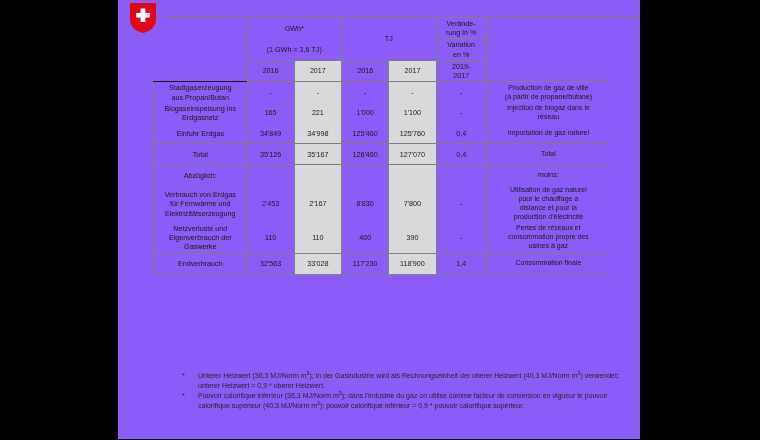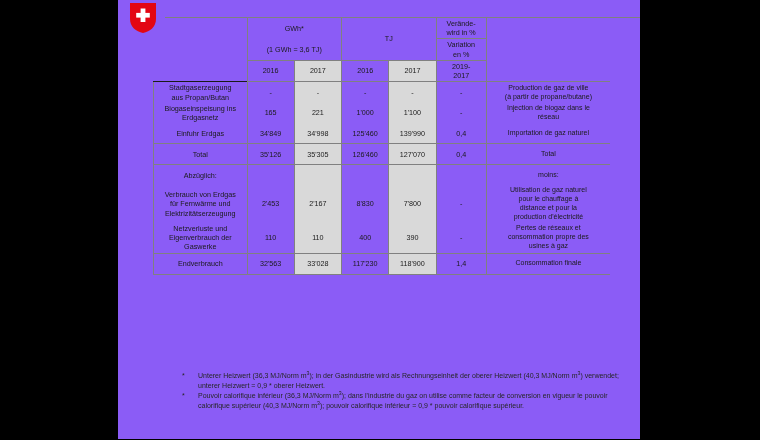--- a/index.html
+++ b/index.html
@@ -92,21 +92,21 @@
         <col class="c-fr">
     </colgroup>
     <tbody>
 
       <tr>
         <td class="hdr-blank" rowspan="3"></td>
         <td colspan="2" class="nbb tall">GWh*</td>
         <td colspan="2" rowspan="2" class="tall">TJ</td>
         <td>
           <span>Verände-</span><br>
-          <span>wird in %</span>
+          <span>rung in %</span>
         </td>
         <td rowspan="3" class="noright"></td>
       </tr>
 
       <tr>
         <td colspan="2" class="nbt tall">(1 GWh = 3,6 TJ)</td>
         <td>
           <span>Variation</span><br>
           <span>en %</span>
         </td>
@@ -153,29 +153,29 @@
           <span>Injection de biogaz dans le</span><br>
           <span>réseau</span>
         </td>
       </tr>
 
       <tr>
         <td class="lbl nbt tall">Einfuhr Erdgas</td>
         <td class="num nbt tall">34'849</td>
         <td class="num gray nbt tall">34'998</td>
         <td class="num nbt tall">125'460</td>
-        <td class="num gray nbt tall">139'990</td>
+        <td class="num gray nbt tall">125'760</td>
         <td class="num nbt tall">0,4</td>
         <td class="fr nbt tall noright">Importation de gaz naturel</td>
       </tr>
 
       <tr>
         <td class="lbl tall">Total</td>
         <td class="num tall">35'126</td>
-        <td class="num gray tall">35'305</td>
+        <td class="num gray tall">35'167</td>
         <td class="num tall">126'460</td>
         <td class="num gray tall">127'070</td>
         <td class="num tall">0,4</td>
         <td class="fr tall noright">Total</td>
       </tr>
 
       <tr>
         <td class="lbl thick-top nbb tall">Abzüglich:</td>
         <td class="num thick-top nbb tall"></td>
         <td class="num gray thick-top nbb tall"></td>

